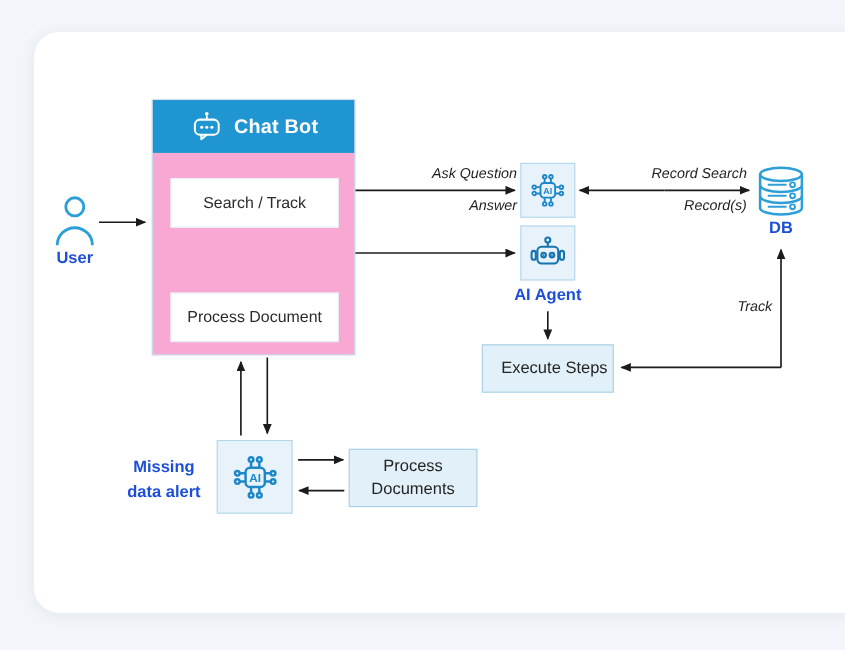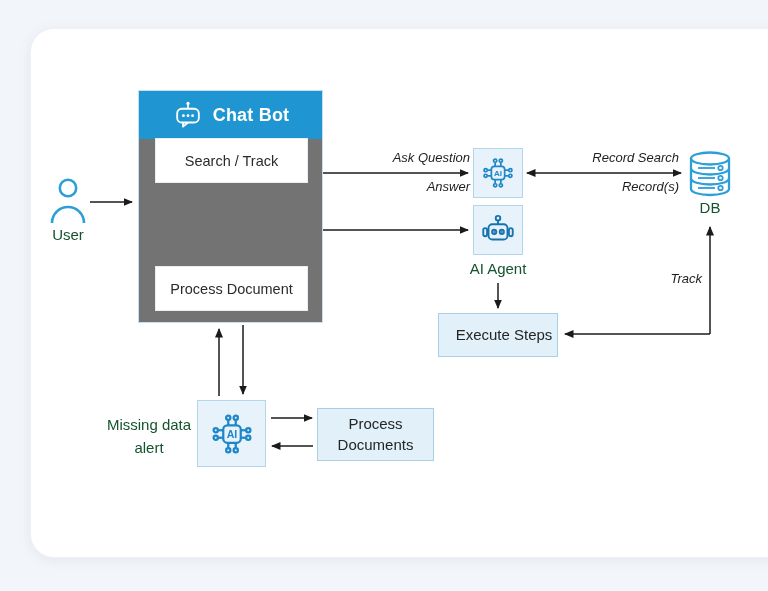--- a/index.html
+++ b/index.html
@@ -22,21 +22,21 @@
   .abs { position: absolute; }
   svg { display: block; }
 
   
   #wires { position: absolute; left: 0; top: 0; width: 768px; height: 591px; pointer-events: none; }
 
   
   .chatbot {
     left: 138px; top: 90px; width: 185px; height: 233px;
     border: 1px solid #c3dff1;
-    background: #737373;
+    background: #f9a8d4;
   }
   .chatbot-header {
     height: 48px; background: #1f96d2;
     display: flex; align-items: center; justify-content: center; gap: 9px;
     color: #ffffff; font-size: 18px; font-weight: 700; letter-spacing: .2px;
   }
   .chatbot-item {
     position: absolute; left: 16px; width: 153px; height: 45px;
     background: #ffffff; border: 1px solid #e6eef6;
     display: flex; align-items: center; justify-content: center;
@@ -49,21 +49,21 @@
     display: flex; align-items: center; justify-content: center; text-align: center;
   }
 
   
   .pbox {
     background: #e1f0f9; border: 1px solid #a9cfe6;
     display: flex; align-items: center; justify-content: center;
     text-align: center; font-size: 15px; color: #252525; line-height: 1.35; padding-left: 12px;
   }
 
-  .lbl { position: absolute; text-align: center; font-size: 15px; color: #14532d; }
+  .lbl { position: absolute; text-align: center; font-size: 15px; color: #1d4ed8; font-weight: bold; }
   .edge-lbl { position: absolute; text-align: right; font-size: 13px; color: #1e1e1e; white-space: nowrap; font-style: italic; }
 </style>
 </head>
 <body>
 
 <div class="card"></div>
 
 <svg id="wires" viewBox="0 0 768 591">
   <defs>
     <marker id="ah" markerWidth="10" markerHeight="9" refX="8.5" refY="4" orient="auto" markerUnits="userSpaceOnUse">
@@ -108,21 +108,21 @@
       <line x1="19" y1="10" x2="19" y2="6" stroke="#fff" stroke-width="2"></line>
       <circle cx="19" cy="4.2" r="2" fill="#fff"></circle>
       <rect x="6" y="10.5" width="26" height="16.5" rx="5.5" fill="none" stroke="#fff" stroke-width="2.2"></rect>
       <path d="M13 27 v5 l6 -5" fill="none" stroke="#fff" stroke-width="2.2" stroke-linejoin="round"></path>
       <circle cx="13.5" cy="18.8" r="1.7" fill="#fff"></circle>
       <circle cx="19" cy="18.8" r="1.7" fill="#fff"></circle>
       <circle cx="24.5" cy="18.8" r="1.7" fill="#fff"></circle>
     </svg>
     <span>Chat Bot</span>
   </div>
-  <div class="chatbot-item" style="top:47px">Search / Track</div>
+  <div class="chatbot-item" style="top:71px">Search / Track</div>
   <div class="chatbot-item" style="top:175px">Process Document</div>
 </div>
 
 <div class="edge-lbl" style="left:320px;top:150px;width:150px">Ask Question</div>
 <div class="edge-lbl" style="left:320px;top:179px;width:150px">Answer</div>
 
 <div class="abs tile" style="left:473px;top:148px;width:50px;height:50px">
   <svg width="38" height="38" viewBox="0 0 40 40">
     <g stroke="#1e87c8" stroke-width="1.8" fill="none">
       <rect x="13" y="13" width="14" height="14" rx="3.2"></rect>

